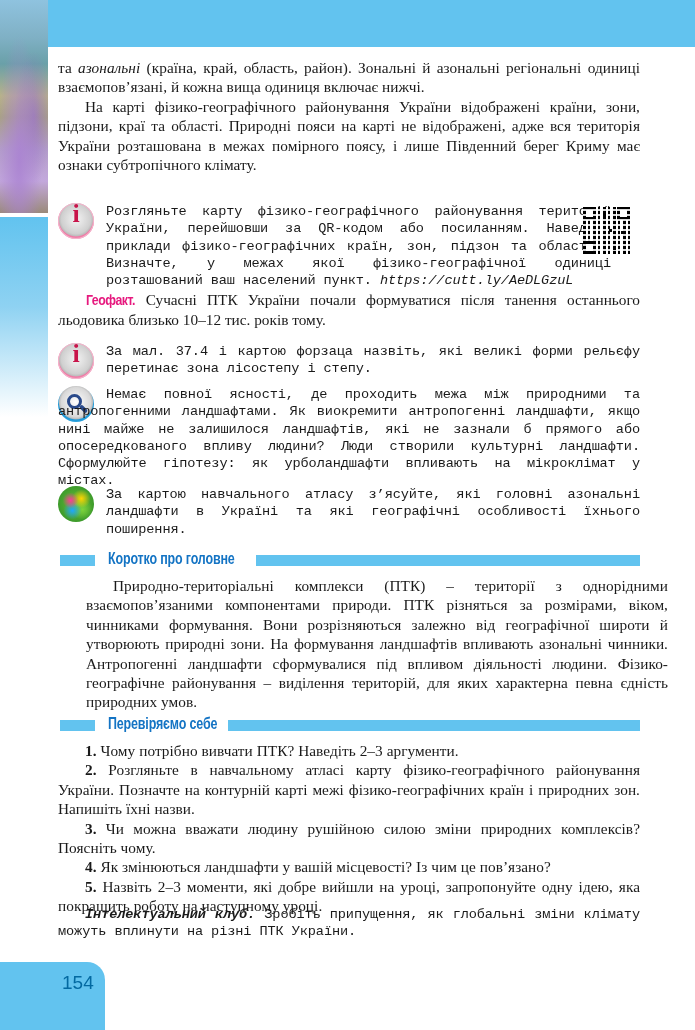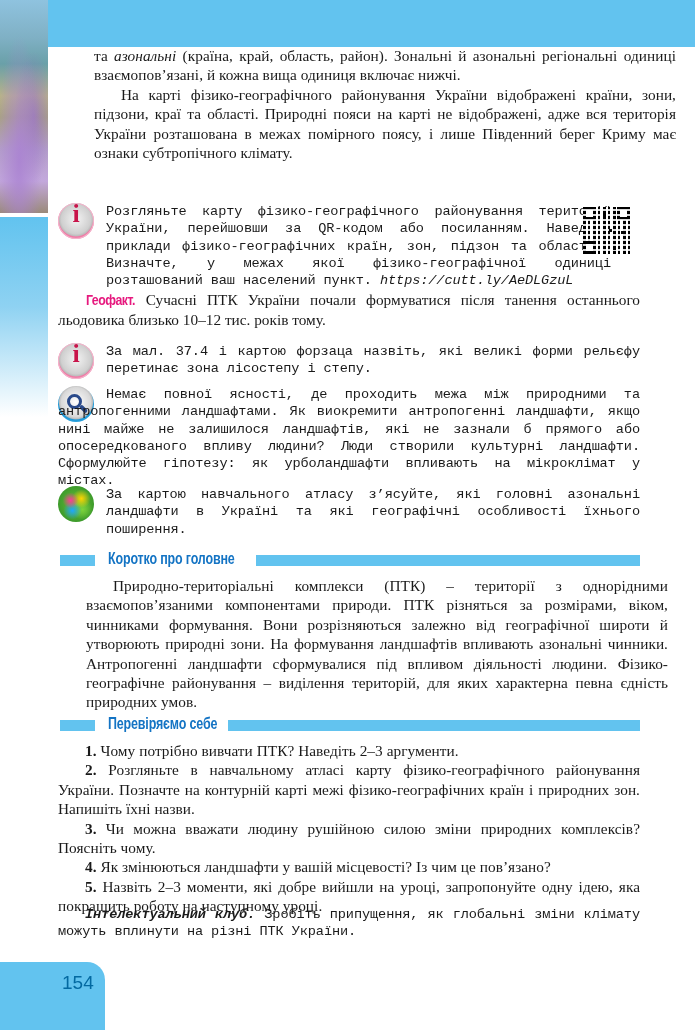--- a/index.html
+++ b/index.html
@@ -116,21 +116,21 @@
   .club p { text-indent: 27px; text-align: justify; }
   .club b { font-style: italic; font-weight: bold; }
 </style>
 </head>
 <body>
 
 <div class="top-band"></div>
 <div class="photo-strip"></div>
 <div class="left-strip"></div>
 
-<div class="body-text" style="top:46px;margin-left:36px;">
+<div class="body-text" style="top:58px;">
   <p><span>та </span><i>азональні</i><span> (країна, край, область, район). Зональні й азональні регіональні одиниці взаємопов’язані, й кожна вища одиниця включає нижчі.</span></p>
   <p class="ind">На карті фізико-географічного районування України відображені країни, зони, підзони, краї та області. Природні пояси на карті не відображені, адже вся територія України розташована в межах помірного поясу, і лише Південний берег Криму має ознаки субтропічного клімату.</p>
 </div>
 
 <div class="task sans" style="top:203px;">
   <div class="task-icon icon-info"></div>
   <div class="task-text" style="width:505px;"><span>Розгляньте карту фізико-географічного районування території України, перейшовши за QR-кодом або посиланням. Наведіть приклади фізико-географічних країн, зон, підзон та областей. Визначте, у межах якої фізико-географічної одиниці розташований ваш населений пункт. </span><i>https://cutt.ly/AeDLGzuL</i></div>
 </div>
 <div class="qr">
   <div class="mask"></div>

